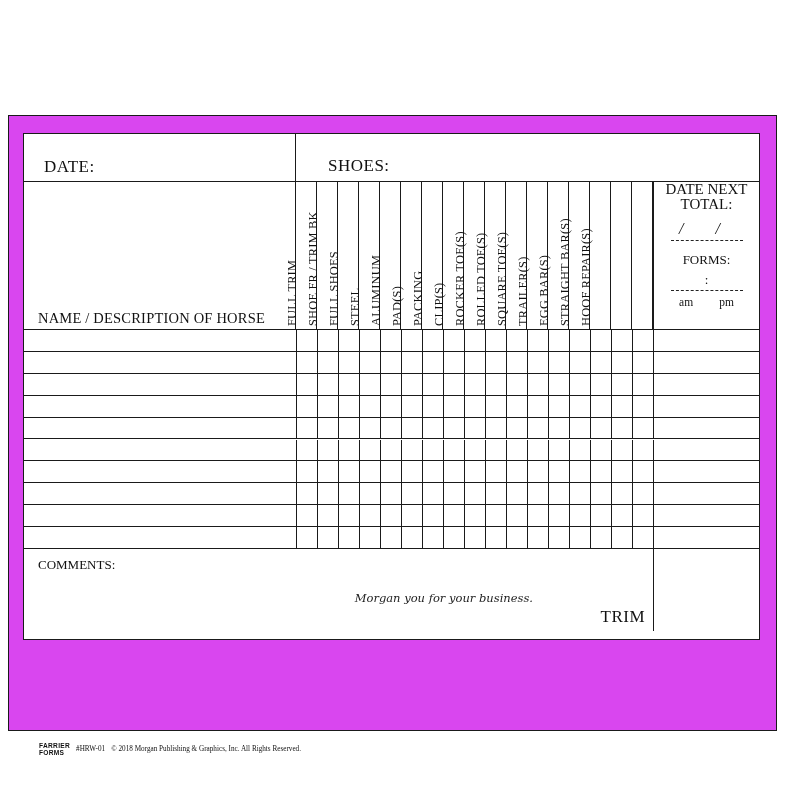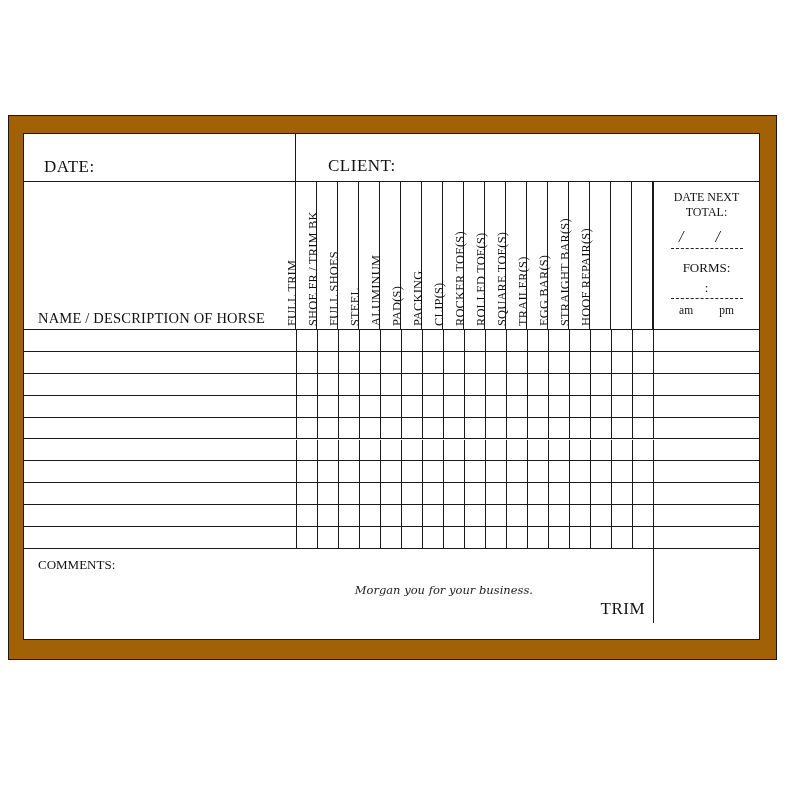--- a/index.html
+++ b/index.html
@@ -20,23 +20,23 @@
     width: 785px;
     height: 785px;
     background: #ffffff;
   }
 
   #form-outer {
     position: absolute;
     left: 8px;
     top: 115px;
     width: 769px;
-    height: 545px;
+    height: 616px;
     border: 1.5px solid #1a1a1a;
-    background: #a16207;
+    background: #d946ef;
     box-sizing: border-box;
   }
 
   #form-inner {
     position: absolute;
     left: 14px;
     top: 17px;
     width: 737px;
     height: 507px;
     border: 1.2px solid #1a1a1a;
@@ -148,22 +148,21 @@
   
   #apptbox {
     position: absolute;
     top: 0;
     height: 148px;
     box-sizing: border-box;
     border-left: 1.2px solid #1a1a1a;
     text-align: center;
   }
   #apptbox .ap-title {
-    margin-top: 8px;
-    font-size: 12px;
+    font-size: 15px;
     line-height: 15px;
     color: #111;
   }
   #apptbox .ap-slash {
     margin-top: 8px;
     font-size: 16px;
     letter-spacing: 14px;
     color: #111;
     font-style: italic;
   }
@@ -220,21 +219,21 @@
     border-left: 1px solid #1a1a1a;
   }
   .cellline.thick { border-left: 1.2px solid #1a1a1a; }
 
   
   #footer {
     position: absolute;
     left: 0;
     top: 367px;
     width: 100%;
-    bottom: 16px;
+    bottom: 8px;
   }
   #comments {
     position: absolute;
     left: 0; top: 0;
     bottom: 0;
   }
   #comments .cm-label {
     position: absolute;
     left: 14px;
     top: 8px;
@@ -302,21 +301,21 @@
 <div id="page">
 
   <div id="form-outer">
     <div id="form-inner">
 
       <div class="hdr-row">
         <div class="hdr-date">
           <span>DATE:</span>
         </div>
         <div class="hdr-client">
-          <span>CLIENT:</span>
+          <span>SHOES:</span>
         </div>
       </div>
 
       <div id="grid">
 
         <div id="colhead">
           <div class="name-head">
             <span>NAME / DESCRIPTION OF HORSE</span>
           </div>
           <div id="vcols" style="width: 357px;">
@@ -597,14 +596,22 @@
             <div class="cm-label">COMMENTS:</div>
             <div class="thanks">Morgan you for your business.</div>
             <div class="total">TRIM</div>
           </div>
           <div id="footer-appt" style="left: 629px; width: 106px;"></div>
         </div>
 
       </div>
     </div>
 
+    <div id="credit">
+      <span class="brand">
+        <span class="b1">FARRIER</span>
+        <span class="b2">FORMS</span>
+      </span>
+      <span class="sku">#HRW-01</span>
+      <span class="copy">© 2018 Morgan Publishing &amp; Graphics, Inc. All Rights Reserved.</span>
+    </div>
   </div>
 </div>
 
 </body></html>

